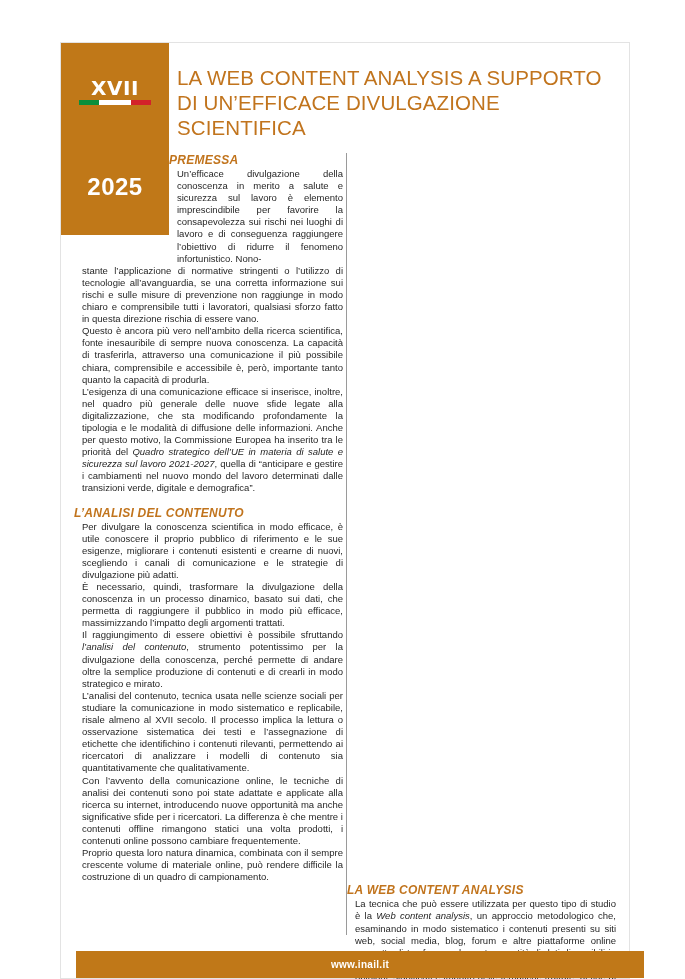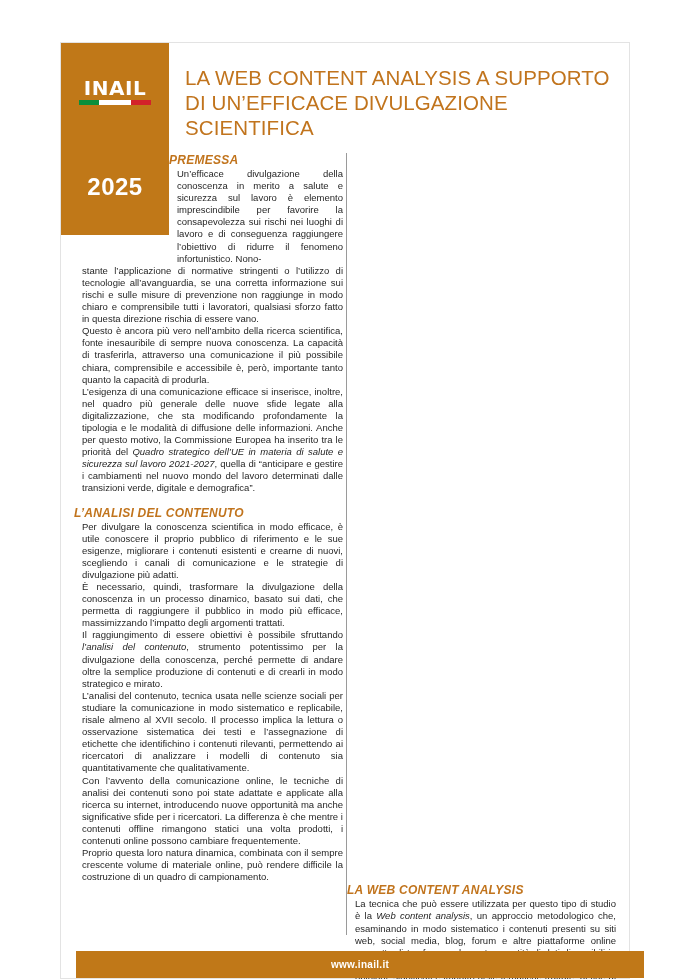--- a/index.html
+++ b/index.html
@@ -61,21 +61,21 @@
     width:72px;
     display:flex;
   }
   .flagbar i{display:block;height:5px;}
   .flag-g{flex:1;background:#0a8f3c;}
   .flag-w{flex:1.6;background:#ffffff;}
   .flag-r{flex:1;background:#d3222a;}
 
   .titlewrap{
     flex:1;
-    padding:22px 14px 0 16px;
+    padding:22px 14px 0 8px;
     box-sizing:border-box;
   }
   .doc-title{
     font-family:"Liberation Sans", sans-serif;
     font-size:20.5px;
     line-height:25px;
     font-weight:normal;
     color:#c1741d;
     letter-spacing:0.1px;
     margin:0;
@@ -180,21 +180,21 @@
 </style>
 </head>
 <body>
 
 <div class="page">
   <div class="sheet">
 
     <div class="header">
       <div class="brandcol">
         <div class="logo">
-          <div class="logo-word">INAIL</div>
+          <div class="logo-word">XVII</div>
           <div class="flagbar">
             <i class="flag-g"></i>
               <i class="flag-w"></i>
               <i class="flag-r"></i>
           </div>
         </div>
       </div>
       <div class="titlewrap">
         <h1 class="doc-title">
           <span class="l2">LA WEB CONTENT ANALYSIS A SUPPORTO</span>

